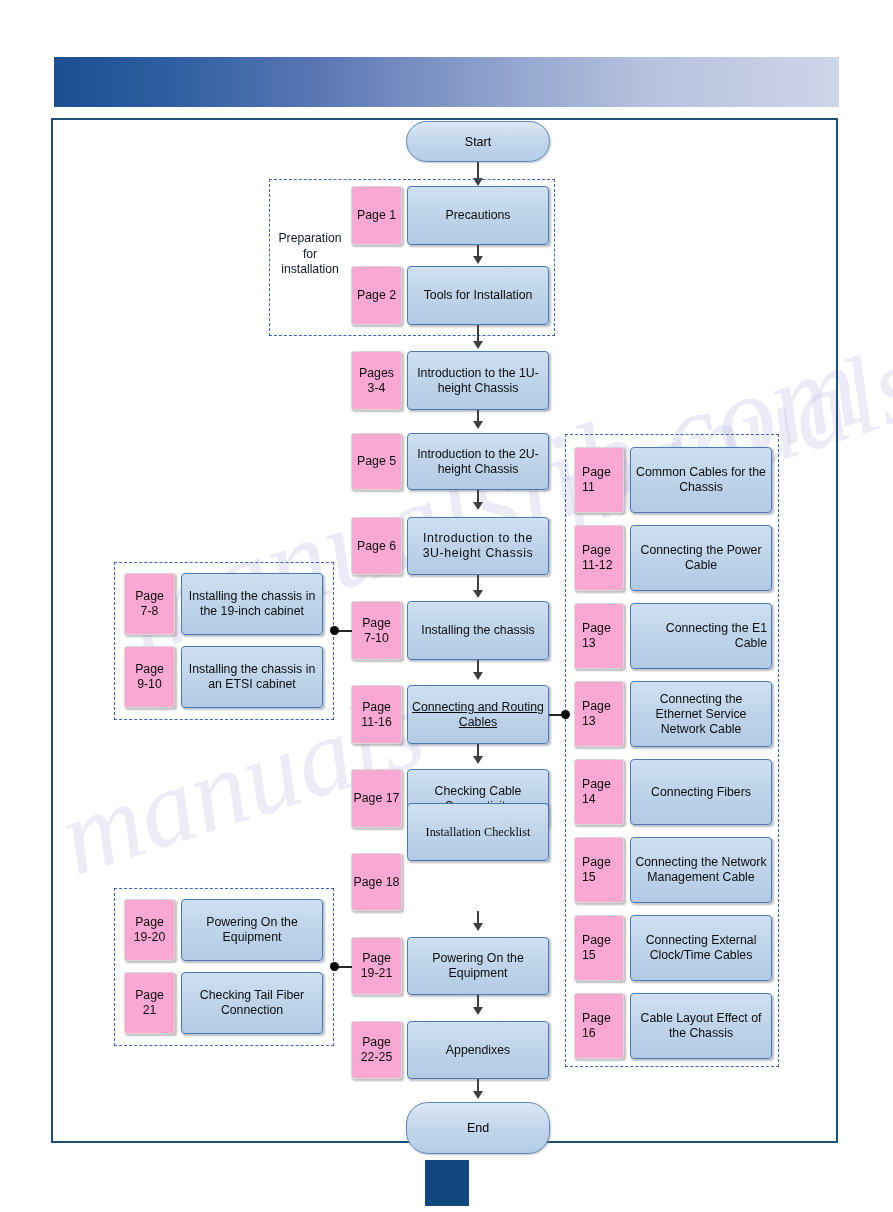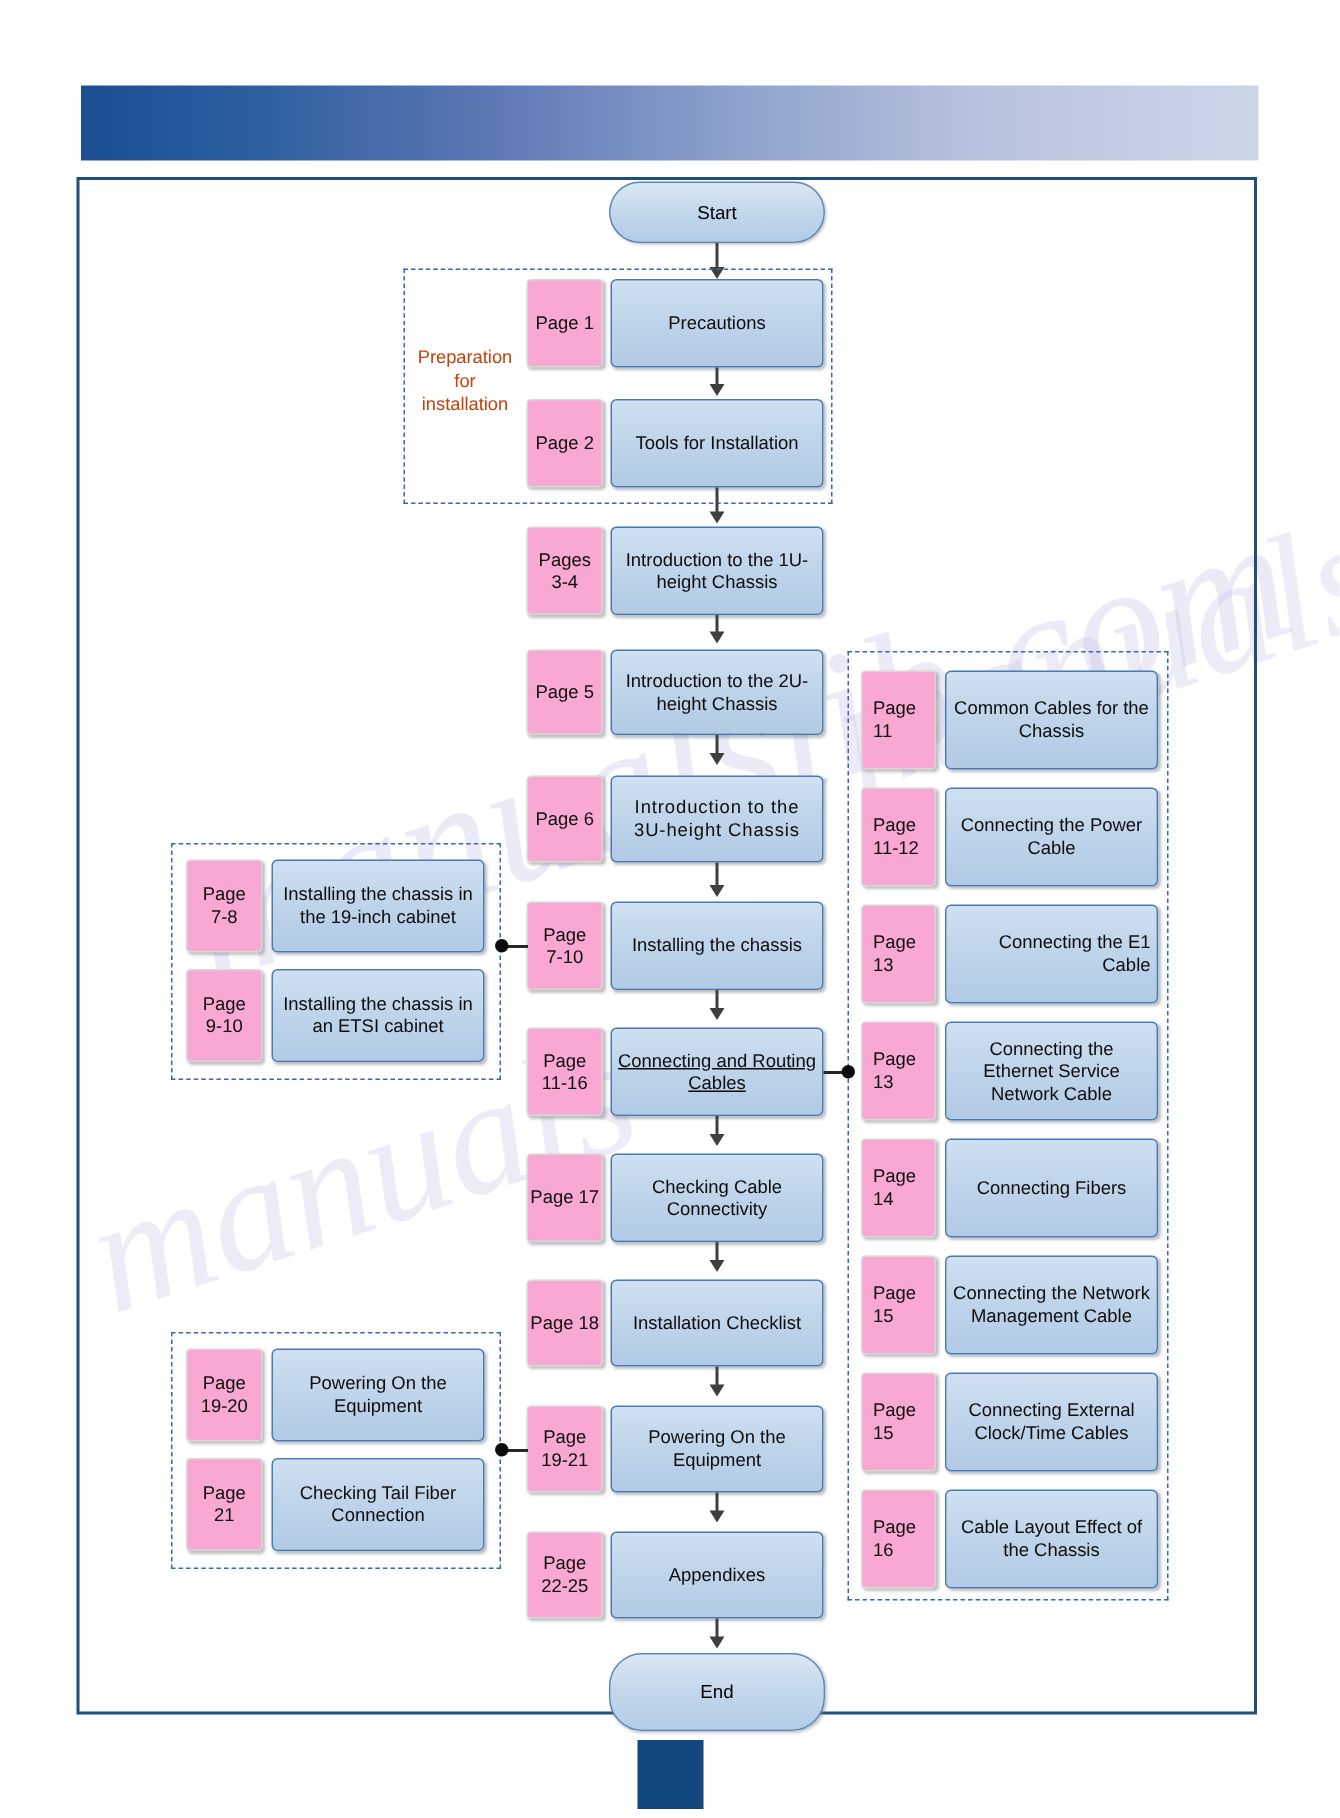--- a/index.html
+++ b/index.html
@@ -114,21 +114,21 @@
     position: absolute;
     box-sizing: border-box;
     border: 1.6px dashed #3c63b4;
     background: transparent;
   }
 
   .group-label {
     position: absolute;
     font-size: 12.2px;
     line-height: 1.28;
-    color: #c2410c;
+    color: #0f172a;
     text-align: center;
     white-space: pre-line;
   }
 
   
   .v-line {
     position: absolute;
     width: 2px;
     background: #3f3f3f;
   }
@@ -218,21 +218,21 @@
   <div class="v-line" style="left:477px; top:744px; height:14px;"></div>
   <div class="arrow-down" style="left:472.5px; top:756px;"></div>
 
   <div class="gray-box centered" style="left:351px; top:769px; width:51px; height:59px;">Page 17</div>
   <div class="blue-box" style="left:407px; top:769px; width:142px; height:59px;">Checking Cable Connectivity</div>
 
   <div class="v-line" style="left:477px; top:828px; height:14px;"></div>
   <div class="arrow-down" style="left:472.5px; top:840px;"></div>
 
   <div class="gray-box centered" style="left:351px; top:853px; width:51px; height:58px;">Page 18</div>
-  <div class="blue-box" style="left:407px; top:853px; width:142px; height:58px;">Installation Checklist</div>
+  <div class="blue-box" style="left:407px; top:803px; width:142px; height:58px;font-family:Liberation Serif, serif;">Installation Checklist</div>
 
   <div class="v-line" style="left:477px; top:911px; height:14px;"></div>
   <div class="arrow-down" style="left:472.5px; top:923px;"></div>
 
   <div class="gray-box centered" style="left:351px; top:937px; width:51px; height:58px;">Page
 19-21</div>
   <div class="blue-box" style="left:407px; top:937px; width:142px; height:58px;">Powering On the Equipment</div>
 
   <div class="v-line" style="left:477px; top:995px; height:14px;"></div>
   <div class="arrow-down" style="left:472.5px; top:1007px;"></div>

